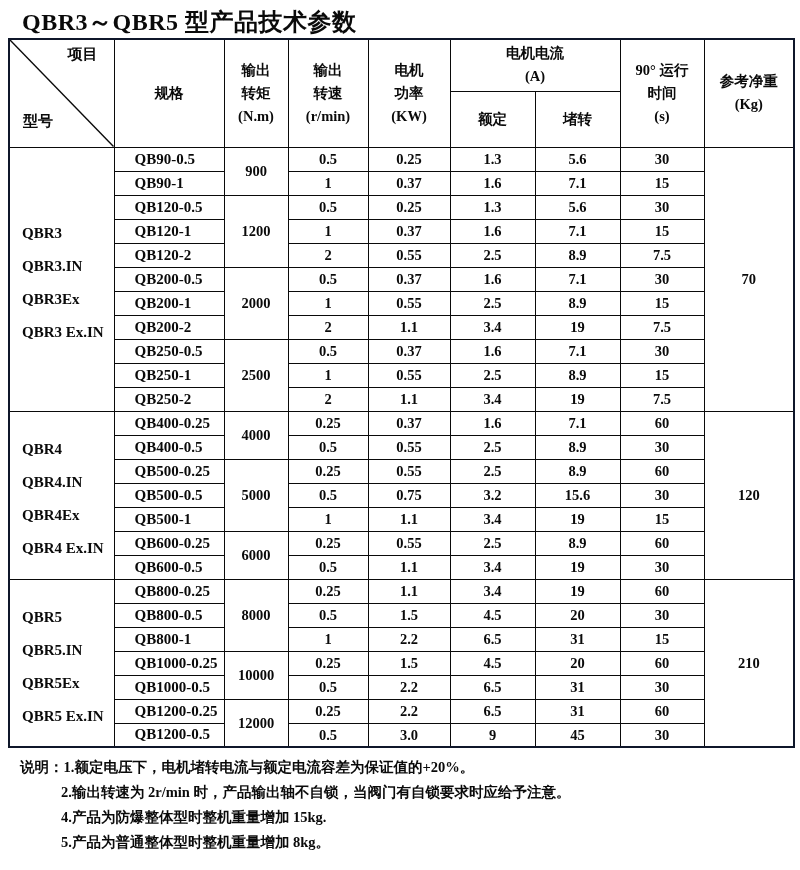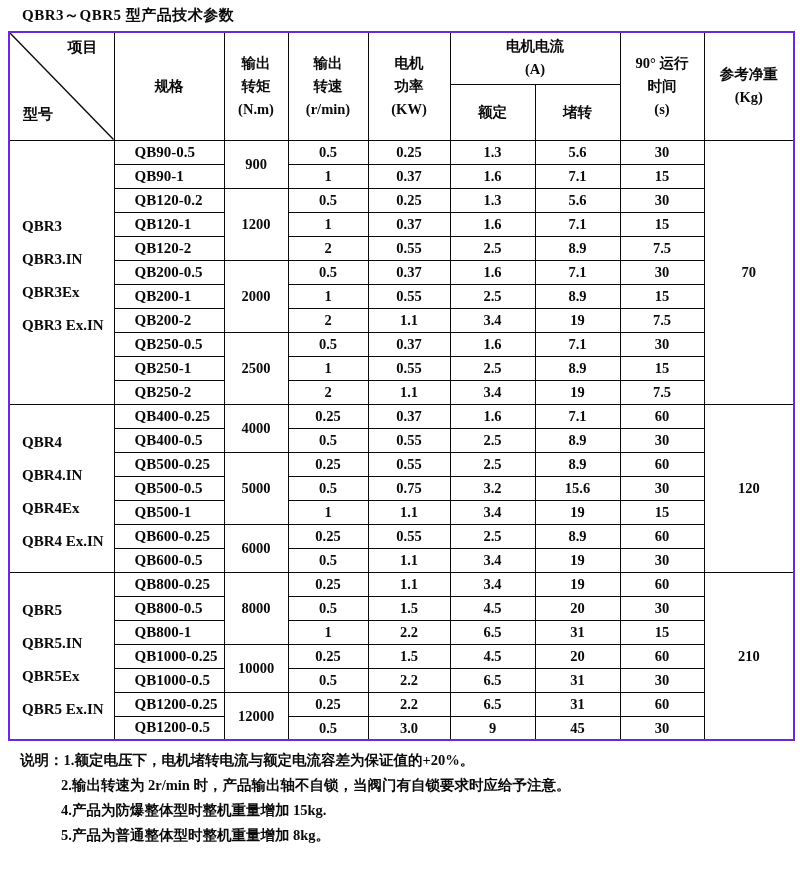--- a/index.html
+++ b/index.html
@@ -1,26 +1,26 @@
 <!DOCTYPE html>
 <html><head>
 <meta charset="utf-8">
 <style>
   html,body{margin:0;padding:0;}
   body{
     width:800px;height:870px;overflow:hidden;background:#ffffff;color:#0a0a0a;
     font-family:"Liberation Serif","DejaVu Serif",serif;
   }
   .page-title{
-    font-weight:bold;font-size:15px;letter-spacing:.5px;
-    padding:6px 0 6px 22px;white-space:nowrap;
+    font-weight:bold;font-size:24px;letter-spacing:.5px;
+    padding:6px 0 0 22px;white-space:nowrap;
   }
   table.params{
     border-collapse:collapse;table-layout:fixed;
-    margin-left:8px;width:785px;border:2px solid #6d28d9;
+    margin-left:8px;width:785px;border:2px solid #0f172a;
   }
   .params td{
     border:1.5px solid #0a0a0a;font-weight:bold;text-align:center;
     vertical-align:middle;padding:0;font-size:14.5px;line-height:1.0;
     overflow:hidden;
   }
   thead td{font-size:15px;}
   thead td div{line-height:23px;white-space:nowrap;}
   thead tr.h1{height:52px;}
   thead tr.h2{height:56px;}
@@ -119,21 +119,21 @@
       </tr>
       <tr>
         <td class="spec-cell">QB90-1</td>
         <td>1</td>
         <td>0.37</td>
         <td>1.6</td>
         <td>7.1</td>
         <td>15</td>
       </tr>
       <tr>
-        <td class="spec-cell">QB120-0.2</td>
+        <td class="spec-cell">QB120-0.5</td>
         <td rowspan="3">1200</td>
         <td>0.5</td>
         <td>0.25</td>
         <td>1.3</td>
         <td>5.6</td>
         <td>30</td>
       </tr>
       <tr>
         <td class="spec-cell">QB120-1</td>
         <td>1</td>

